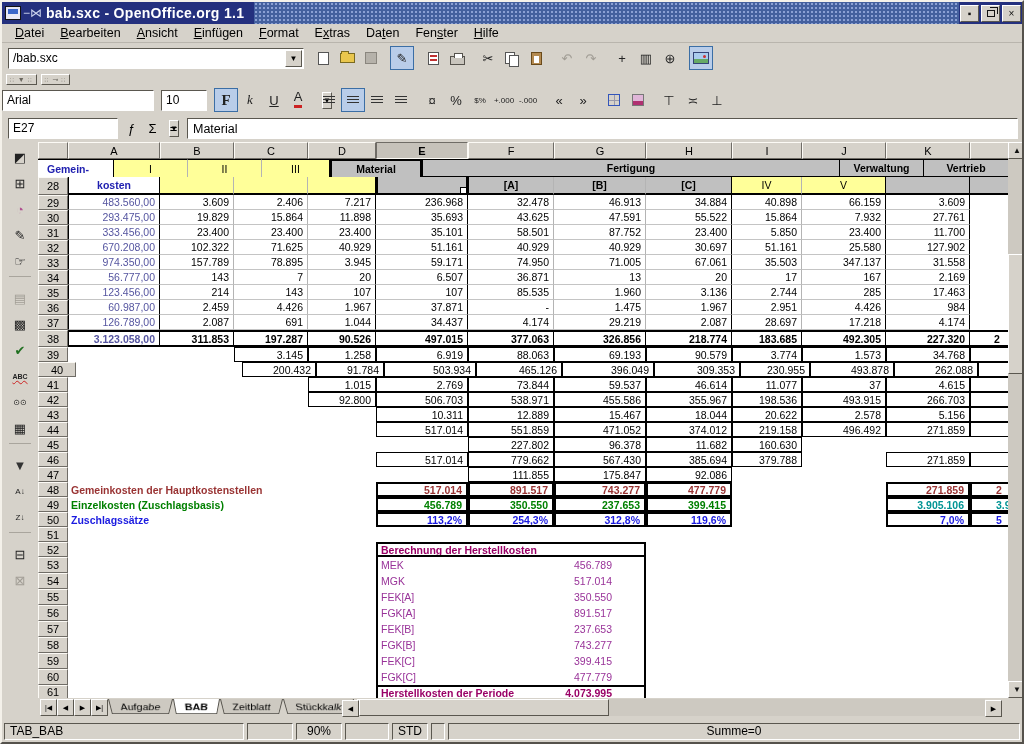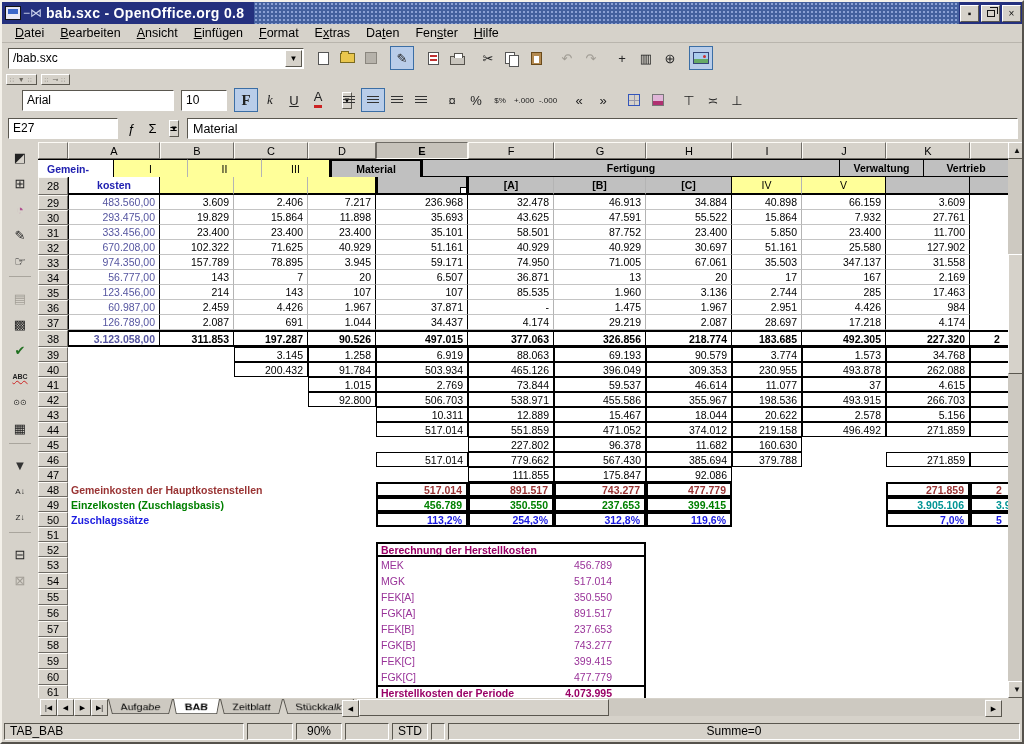--- a/index.html
+++ b/index.html
@@ -27,21 +27,21 @@
   .combo input { border:0; outline:0; font-family:"Liberation Sans",sans-serif; font-size:12px; flex:1; padding-left:4px; background:transparent; }
   .combo .drop { width:17px; height:17px; margin:1px; background:#d6d2ca; border:1px solid; border-color:#fff #5a574f #5a574f #fff; font-size:8px; display:flex; align-items:center; justify-content:center; }
   .tbtn { width:24px; height:24px; display:flex; align-items:center; justify-content:center; font-size:13px; color:#222; border:1px solid transparent; position:relative; }
   .tbtn.active { background:#b9cde9; border-color:#3b6ea5; }
   .tbtn.disabled { color:#a19d95; }
   .tbsep { width:7px; height:22px; }
   .small { font-size:8px; letter-spacing:0; }
   .handle-strip { height:13px; display:flex; gap:4px; padding-left:4px; align-items:center; flex:0 0 auto; }
   .hgrp { height:11px; background:#d6d2ca; border:1px solid; border-color:#fff #5a574f #5a574f #fff; display:flex; align-items:center; font-size:7px; color:#6a675f; padding:0 3px; gap:3px; }
   .dots { letter-spacing:1px; font-size:6px; }
-  .objbar { height:28px; display:flex; align-items:center; padding-left:20px; flex:0 0 auto; }
+  .objbar { height:28px; display:flex; align-items:center; padding-left:0; flex:0 0 auto; }
 
   
   .i-folder { width:15px; height:10px; background:#e9c64d; border:1px solid #7a6a20; position:relative; }
   .i-folder::before { content:""; position:absolute; top:-3px; left:0; width:6px; height:2px; background:#e9c64d; border:1px solid #7a6a20; border-bottom:0; }
   .i-doc { width:11px; height:13px; background:#fff; border:1px solid #555; }
   .i-floppy { width:12px; height:12px; background:#b6b2aa; border:1px solid #8a867e; }
   .i-pdf { width:11px; height:13px; background:#fff; border:1px solid #555; position:relative; }
   .i-pdf::after { content:""; position:absolute; left:1px; right:1px; top:2px; height:7px; background:repeating-linear-gradient(180deg,#c03030 0 2px,#fff 2px 4px); }
   .i-print { width:15px; height:9px; background:#c9c5bd; border:1px solid #55524c; position:relative; margin-top:4px; }
   .i-print::before { content:""; position:absolute; left:3px; top:-4px; width:7px; height:4px; background:#fff; border:1px solid #55524c; border-bottom:0; }
@@ -135,21 +135,21 @@
   .seg.fill { flex:1; }
 </style>
 </head>
 <body>
 
 <div class="window">
 
   <div class="titlebar">
     <span class="tb-icon"></span>
     <span class="tb-pin">−⋈</span>
-    <span class="tb-text">bab.sxc - OpenOffice.org 0.8</span>
+    <span class="tb-text">bab.sxc - OpenOffice.org 1.1</span>
     <span class="tb-pattern"></span>
     <span class="wmbtn">▪</span>
     <span class="wmbtn wm-restore">
         <i></i>
       </span>
     <span class="wmbtn">×</span>
   </div>
 
   <div class="menubar">
       <span class="menu-item"><u>D</u>atei</span>
@@ -579,21 +579,21 @@
           <div class="cell x" style="width: 92px;">6.919</div>
           <div class="cell x" style="width: 86px;">88.063</div>
           <div class="cell x" style="width: 92px;">69.193</div>
           <div class="cell x" style="width: 86px;">90.579</div>
           <div class="cell x" style="width: 70px;">3.774</div>
           <div class="cell x" style="width: 84px;">1.573</div>
           <div class="cell x" style="width: 84px;">34.768</div>
           <div class="cell x" style="width: 84px;"></div>
         </div>
         <div class="srow" style="height: 15px;">
-          <div class="rowhdr" style="width: 30px;">40</div>
+          <div class="rowhdr" style="width: 38px;">40</div>
           <div class="cell" style="width: 92px;"></div>
           <div class="cell" style="width: 74px;"></div>
           <div class="cell x" style="width: 74px;">200.432</div>
           <div class="cell x" style="width: 68px;">91.784</div>
           <div class="cell x" style="width: 92px;">503.934</div>
           <div class="cell x" style="width: 86px;">465.126</div>
           <div class="cell x" style="width: 92px;">396.049</div>
           <div class="cell x" style="width: 86px;">309.353</div>
           <div class="cell x" style="width: 70px;">230.955</div>
           <div class="cell x" style="width: 84px;">493.878</div>

